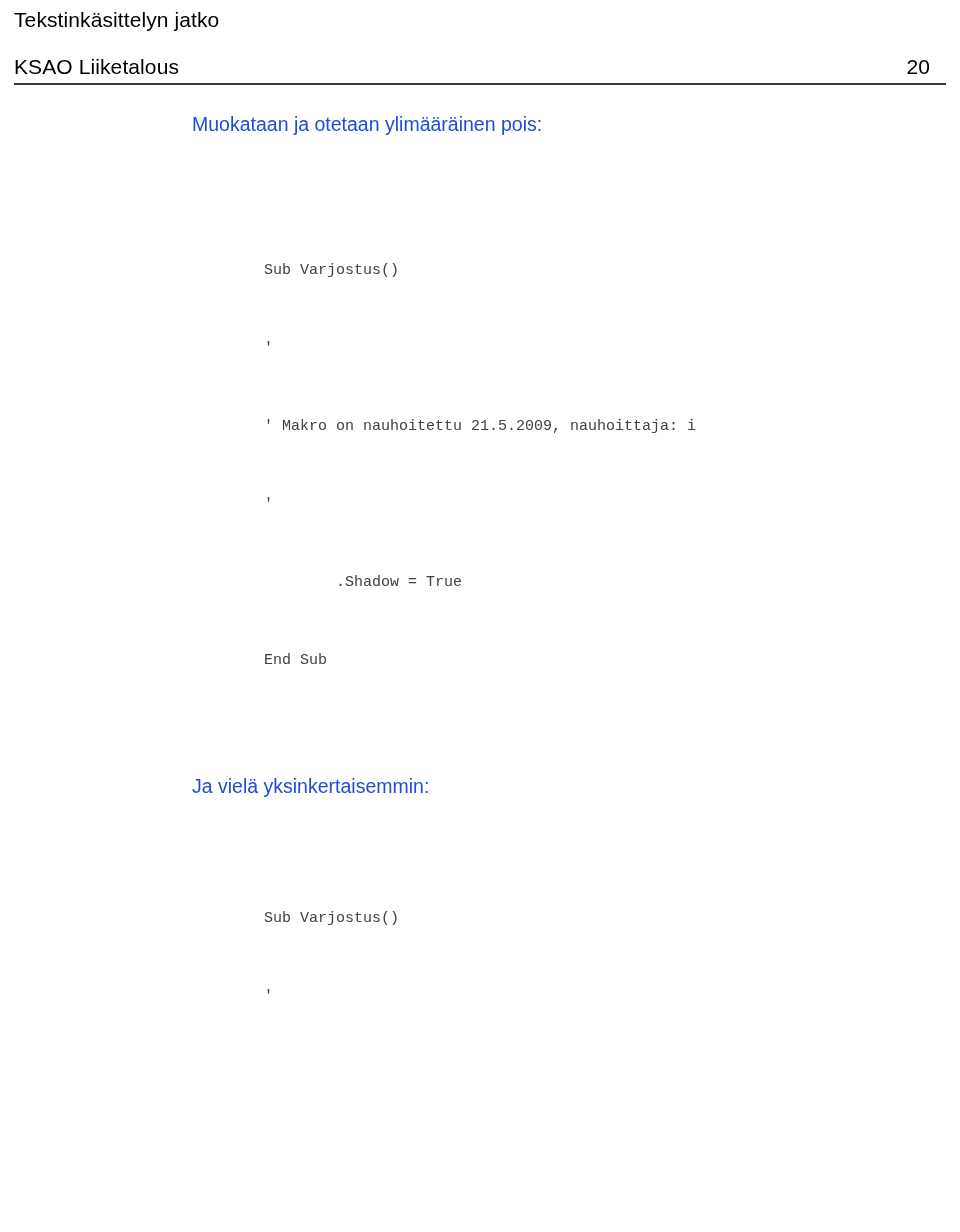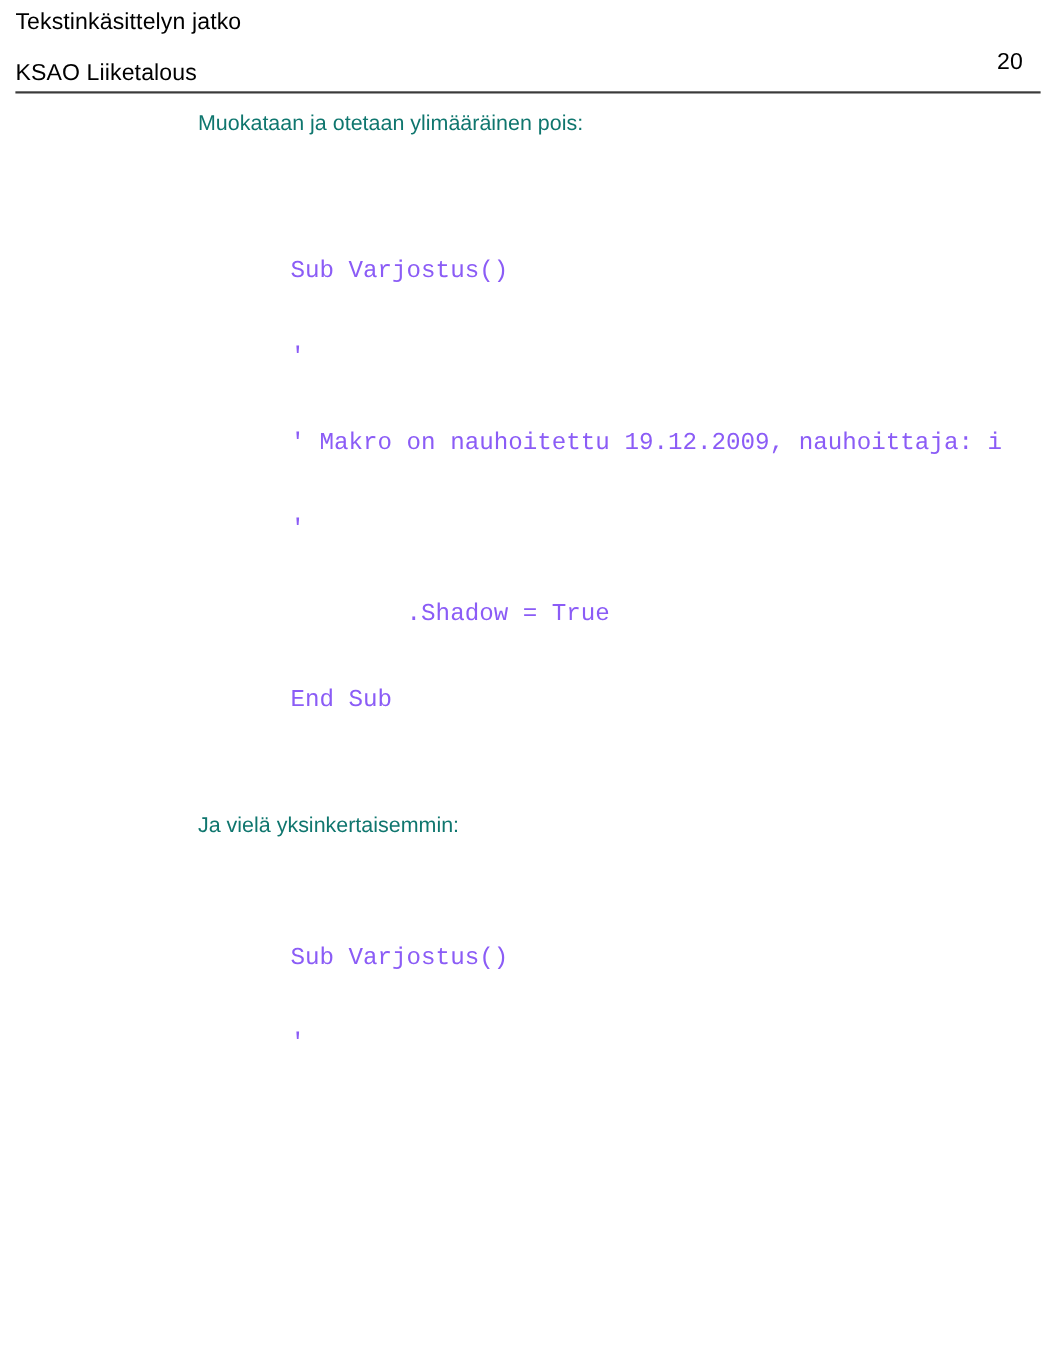--- a/index.html
+++ b/index.html
@@ -28,21 +28,21 @@
     position: absolute;
     top: 0;
     left: 0;
     width: 960px;
     padding: 6px 14px 0 14px;
     box-sizing: border-box;
   }
   .header-line {
     display: flex;
     justify-content: space-between;
-    align-items: center;
+    align-items: flex-end;
     font-size: 21px;
     line-height: 26px;
     letter-spacing: 0.1px;
   }
   .header-title-1 {
     font-size: 21px;
     line-height: 27px;
   }
   .header-title-2 {
     font-size: 21px;
@@ -66,33 +66,33 @@
     top: 86px;
     left: 0;
     width: 960px;
     padding: 0 30px 0 176px;
     box-sizing: border-box;
   }
 
   .para {
     font-size: 19.5px;
     line-height: 44px;
-    color: #0f766e;
-    margin: 4px;
+    color: #1d4ed8;
+    margin: 16px;
   }
 
   .spacer-sm { height: 22px; }
   .spacer-md { height: 30px; }
 
   
   .code {
     font-family: "Liberation Mono", "DejaVu Sans Mono", monospace;
-    font-size: 22px;
+    font-size: 15px;
     line-height: 26px;
-    color: #8b5cf6;
+    color: #404040;
     white-space: pre;
     margin: 0;
     padding-left: 88px;
   }
   .code-line {
     white-space: pre;
     min-height: 26px;
   }
 </style>
 </head>
@@ -116,21 +116,21 @@
     <p class="para">Muokataan ja otetaan ylimääräinen pois:</p>
 
     <div class="spacer-sm"></div>
 
 
     <div class="spacer-sm"></div>
 
     <div class="code">
       <div class="code-line">Sub Varjostus()</div>
       <div class="code-line">'</div>
-      <div class="code-line">' Makro on nauhoitettu 19.12.2009, nauhoittaja: i</div>
+      <div class="code-line">' Makro on nauhoitettu 21.5.2009, nauhoittaja: i</div>
       <div class="code-line">'</div>
       <div class="code-line">        .Shadow = True</div>
       <div class="code-line">End Sub</div>
     </div>
 
     <div class="spacer-sm"></div>
 
     <p class="para">Ja vielä yksinkertaisemmin:</p>
 
     <div class="spacer-md"></div>

